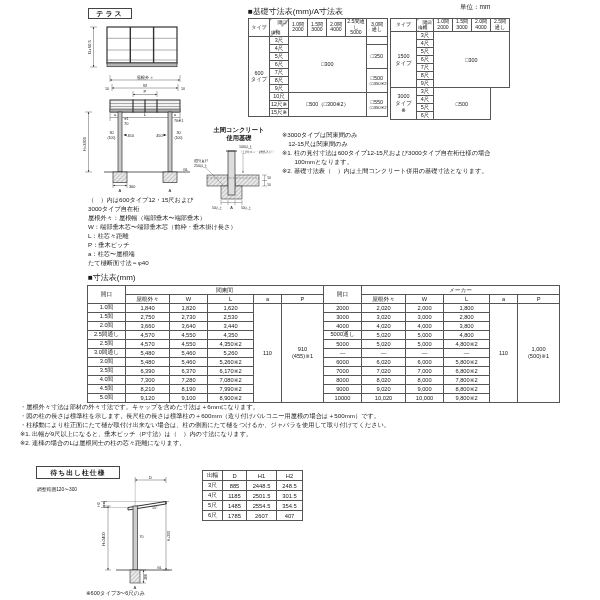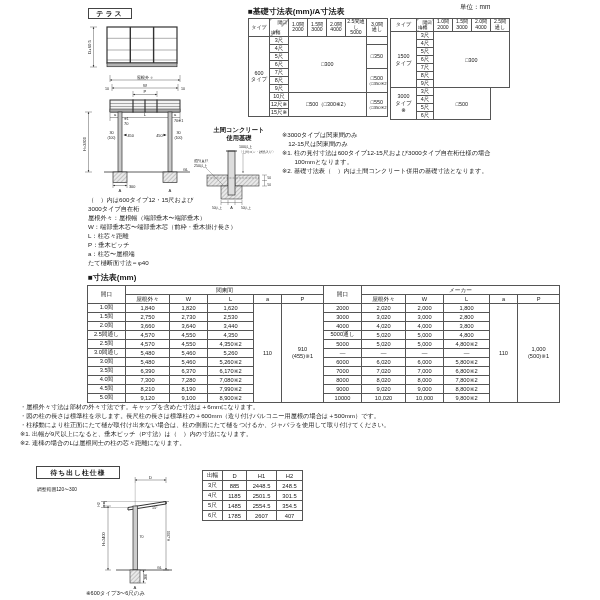--- a/index.html
+++ b/index.html
@@ -1,20 +1,20 @@
 <!DOCTYPE html>
 <html><head>
 <meta charset="utf-8">
 <style>
 *{box-sizing:border-box;margin:0;padding:0}
 body{background:#e8e8e8}
 #page{position:relative;width:600px;height:600px;background:#fff;
   font-family:"Liberation Sans","DejaVu Sans",sans-serif;color:#1a1a1a;overflow:hidden}
 .abs{position:absolute}
-.hd{font-weight:bold;font-size:8px;white-space:nowrap}
+.hd{font-weight:normal;font-size:8px;white-space:nowrap}
 .box-label{border:1px solid #444;display:flex;align-items:center;justify-content:center;
   font-weight:bold;font-size:7px;letter-spacing:2px;background:#fff}
 table{border-collapse:collapse;table-layout:fixed;background:#fff}
 td,th{border:1px solid #555;text-align:center;vertical-align:middle;font-weight:normal;padding:0;overflow:hidden}
 .ft{font-size:5.4px}
 .ft th{height:13px;line-height:1.1;font-size:5.1px}
 .ft td{height:8px}
 .mt{font-size:5.7px}
 .mt th{height:9px;line-height:1.1}
 .mt td{height:7.4px}

